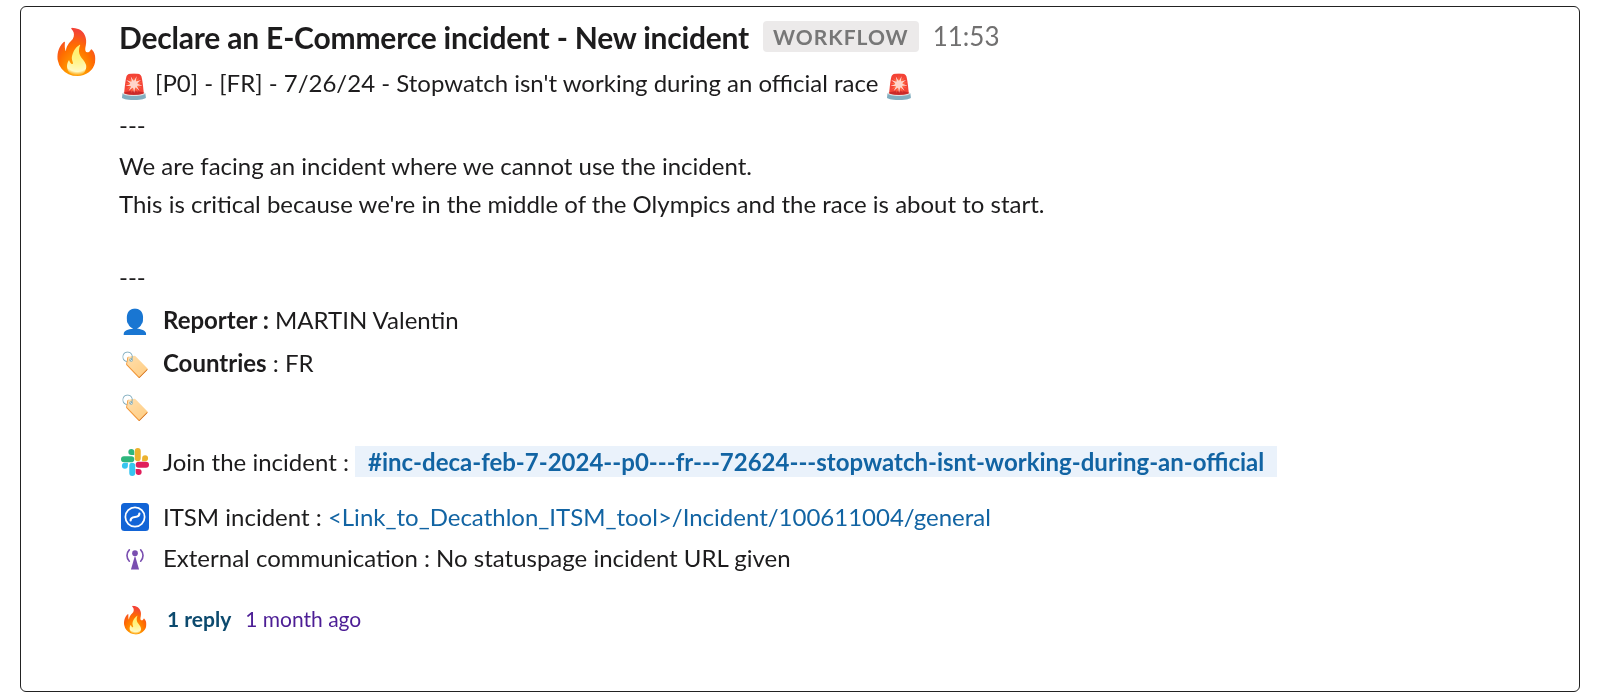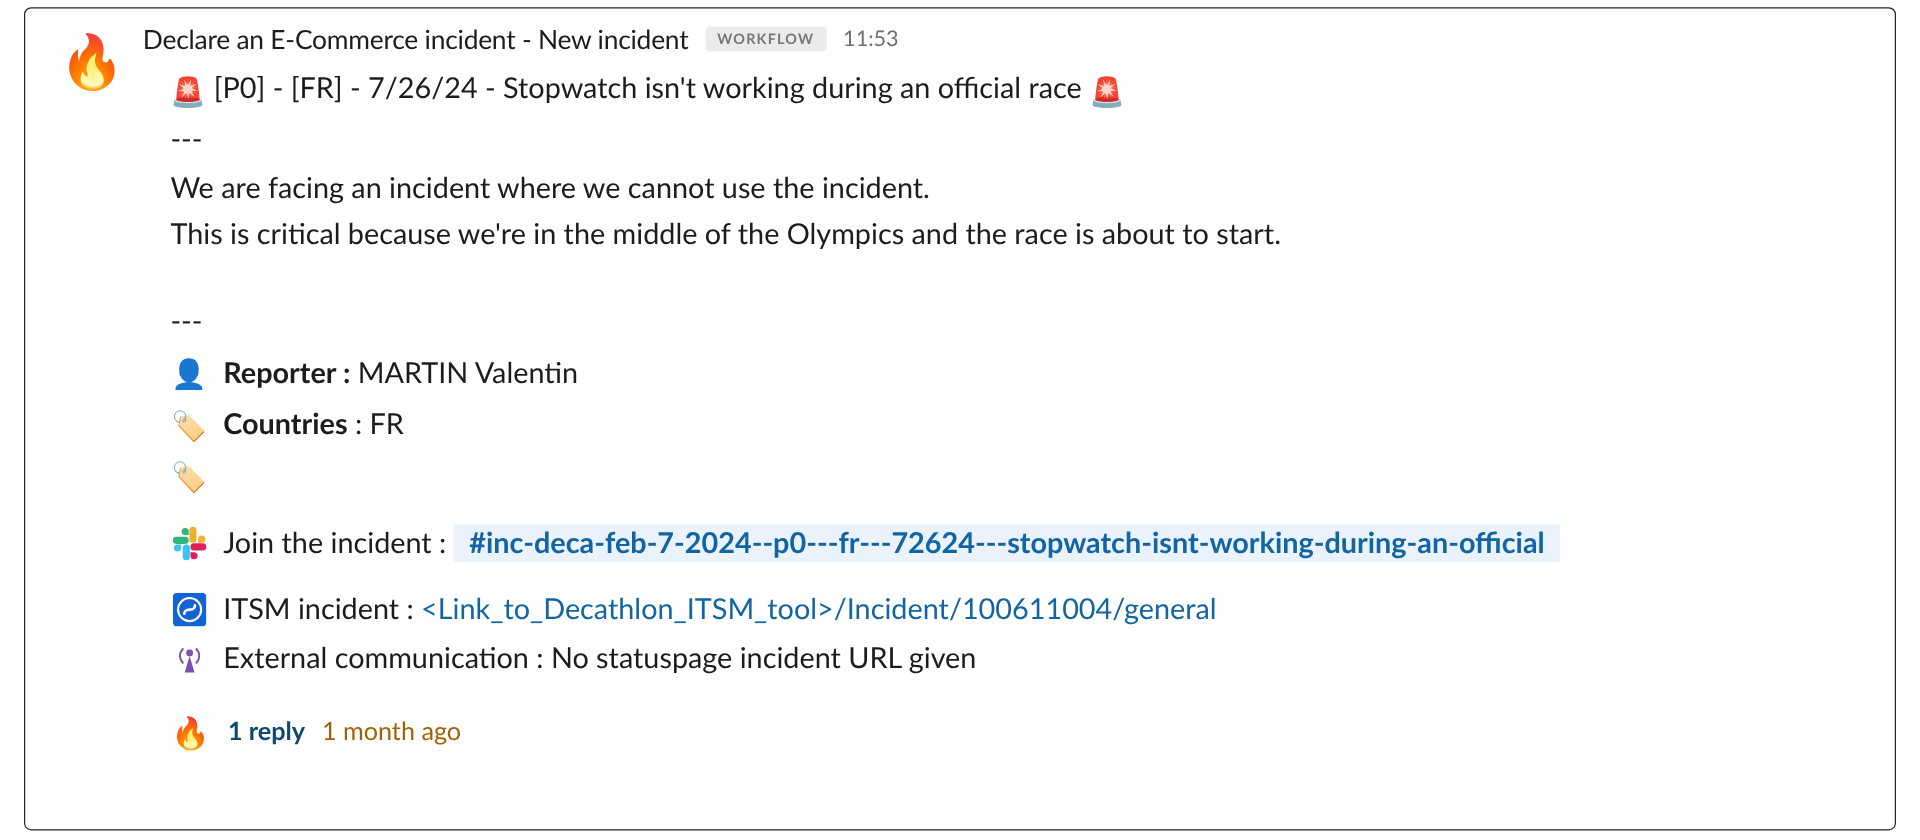--- a/index.html
+++ b/index.html
@@ -36,47 +36,46 @@
     min-width: 0;
     padding-left: 6px;
   }
   .header-line {
     display: flex;
     align-items: baseline;
     gap: 14px;
     margin-top: -2px;
   }
   .msg-title {
-    font-weight: 400;
-    font-size: 22px;
+    font-weight: 700;
+    font-size: 30px;
     letter-spacing: -0.2px;
   }
   .badge {
     display: inline-block;
-    font-size: 12px;
+    font-size: 21px;
     font-weight: 700;
     letter-spacing: 1px;
     color: #777;
     background: #eceaea;
     padding: 3px 10px;
     border-radius: 4px;
     position: relative;
     top: -4px;
   }
   .timestamp {
-    font-size: 18px;
+    font-size: 26px;
     color: #717070;
     position: relative;
     top: -3px;
   }
   .body {
     font-size: 24px;
     line-height: 1.55;
     margin-top: 8px;
-    margin-left: 23px;
   }
   .body .sep {
     color: #1d1c1d;
     margin: 2px 0 4px 0;
   }
   .body p { margin: 0; }
   .info-row {
     display: flex;
     align-items: center;
     gap: 12px;
@@ -114,21 +113,21 @@
     width: 34px; height: 34px;
     border-radius: 6px;
     display: flex; align-items:center; justify-content:center;
     font-size: 26px;
   }
   .reply-count {
     color: #0c4a6e;
     font-weight: 700;
   }
   .reply-age {
-    color: #a16207;
+    color: #4c1d95;
   }
   
   .siren { display:inline-block; vertical-align: -3px; }
   .tag-emoji {
     display:inline-block;
     transform: rotate(0deg);
   }
   
   .slack-logo svg { width: 28px; height: 28px; display:block; }
   .s-badge svg { width: 28px; height: 28px; display:block; }

